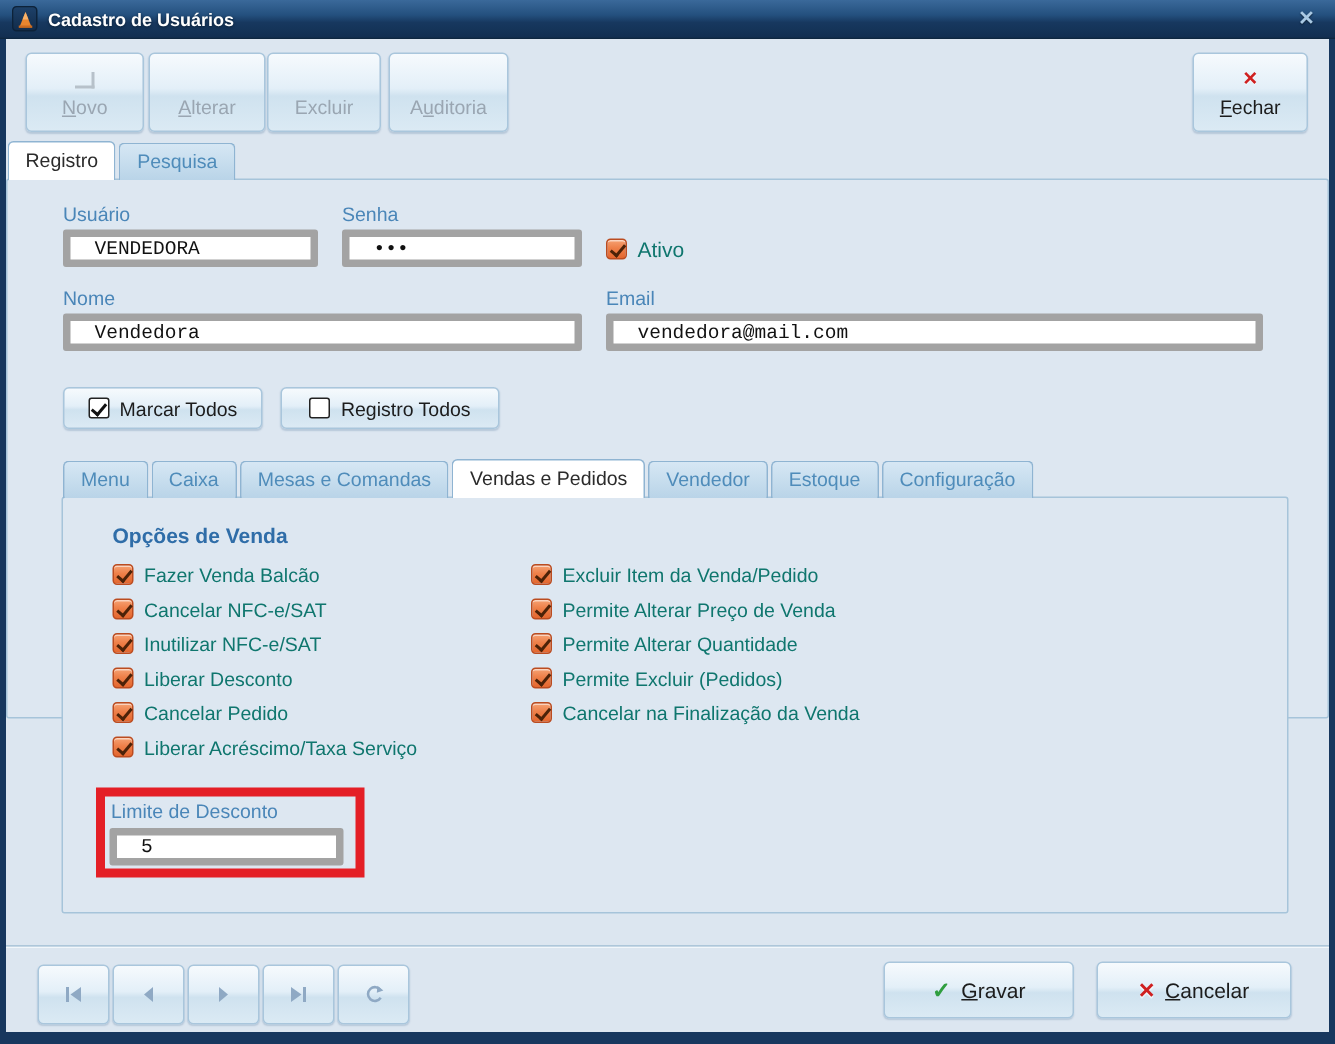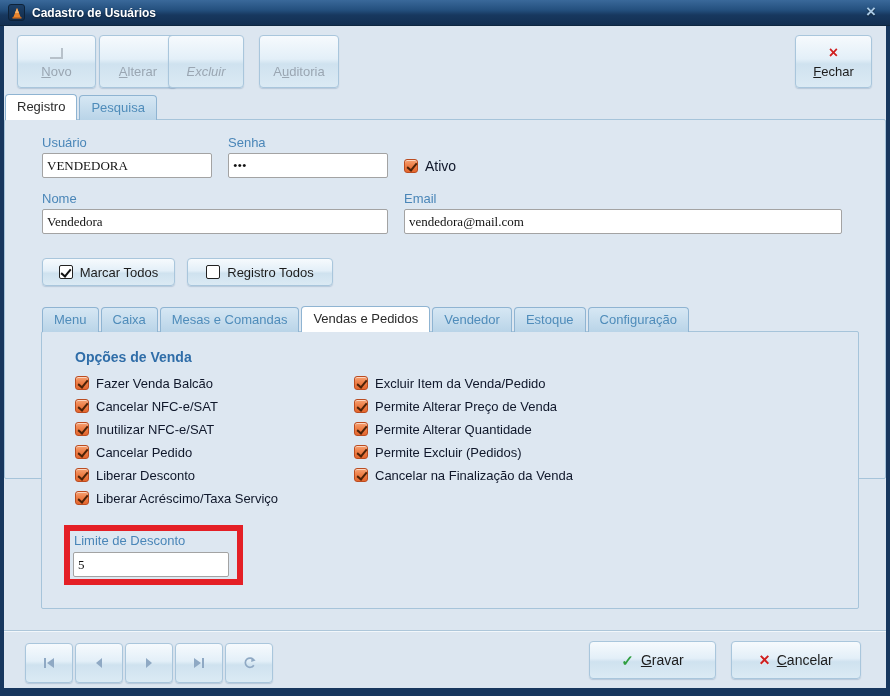--- a/index.html
+++ b/index.html
@@ -50,35 +50,35 @@
     color:#4f8cba; font-size:13px; padding:4px 11px 3px 11px; height:25px; white-space:nowrap;
   }
   .tab.active { background:#ffffff; color:#2b2b2b; position:relative; z-index:3; height:26px; }
   
   .panel {
     position:absolute; border:1px solid #a6c4da; background:#dde7f1; border-radius:2px;
   }
   
   .flabel { position:absolute; color:#4a86b8; font-size:13px; }
   .tinput {
-    position:absolute; border:1px solid #a3a3a3; background:#fff; border-radius:2px;
-    font-family:Liberation Serif, serif; font-size:13px; color:#111; padding:2px 4px; height:25px;
+    position:absolute; border:5px solid #a3a3a3; background:#fff; border-radius:2px;
+    font-family:Liberation Mono, monospace; font-size:13px; color:#111; padding:2px 16px; height:25px;
   }
   .ochk {
     width:14px; height:14px; border-radius:3px; flex:0 0 14px;
     border:1px solid #bb4c20;
     background:linear-gradient(180deg,#f6a273 0%, #ee8049 45%, #e4672f 100%);
     box-shadow:inset 0 1px 0 rgba(255,255,255,.55);
     position:relative;
   }
   .ochk::after {
     content:""; position:absolute; left:3.5px; top:1px; width:4px; height:8px;
     border:solid #4c2208; border-width:0 2px 2px 0; transform:rotate(40deg);
   }
-  .chkrow { display:flex; align-items:center; gap:7px; font-size:13px; color:#0f172a; height:16px; margin-bottom:7px; }
+  .chkrow { display:flex; align-items:center; gap:7px; font-size:13px; color:#0f766e; height:16px; margin-bottom:7px; }
   .bwchk { width:14px; height:14px; border:1px solid #222; background:#fff; border-radius:2px; position:relative; }
   .bwchk.checked::after {
     content:""; position:absolute; left:3.5px; top:1px; width:4px; height:8px;
     border:solid #111; border-width:0 2px 2px 0; transform:rotate(40deg);
   }
   .heading { color:#2f6da8; font-weight:bold; font-size:14px; }
   
   .annotation-rect {
     position:absolute; border:6px solid #e41f26; pointer-events:none; z-index:5;
   }
@@ -110,21 +110,21 @@
 
   <div class="content">
 
     <div class="btn disabled toolbar-btn" style="left:13px; width:79px;">
       <span class="novo-glyph"></span>
       <span><span class="u">N</span><span>ovo</span></span>
     </div>
     <div class="btn disabled toolbar-btn" style="left:95px; width:78px;">
       <span><span class="u">A</span><span>lterar</span></span>
     </div>
-    <div class="btn disabled toolbar-btn" style="left:164px; width:76px;font-style:italic;">
+    <div class="btn disabled toolbar-btn" style="left:174px; width:76px;">
       <span>Excluir</span>
     </div>
     <div class="btn disabled toolbar-btn" style="left:255px; width:80px;">
       <span><span>A</span><span class="u">u</span><span>ditoria</span></span>
     </div>
     <div class="btn toolbar-btn" style="right:14px; width:77px; gap:5px;">
       <span class="x-red">×</span>
       <span><span class="u">F</span><span>echar</span></span>
     </div>
 
@@ -182,25 +182,25 @@
           <div class="chkrow">
               <span class="ochk"></span>
               <span>Cancelar NFC-e/SAT</span>
             </div>
           <div class="chkrow">
               <span class="ochk"></span>
               <span>Inutilizar NFC-e/SAT</span>
             </div>
           <div class="chkrow">
               <span class="ochk"></span>
+              <span>Liberar Desconto</span>
+            </div>
+          <div class="chkrow">
+              <span class="ochk"></span>
               <span>Cancelar Pedido</span>
-            </div>
-          <div class="chkrow">
-              <span class="ochk"></span>
-              <span>Liberar Desconto</span>
             </div>
           <div class="chkrow">
               <span class="ochk"></span>
               <span>Liberar Acréscimo/Taxa Serviço</span>
             </div>
         </div>
 
         <div style="position:absolute; left:312px; top:43px;">
           <div class="chkrow">
               <span class="ochk"></span>

